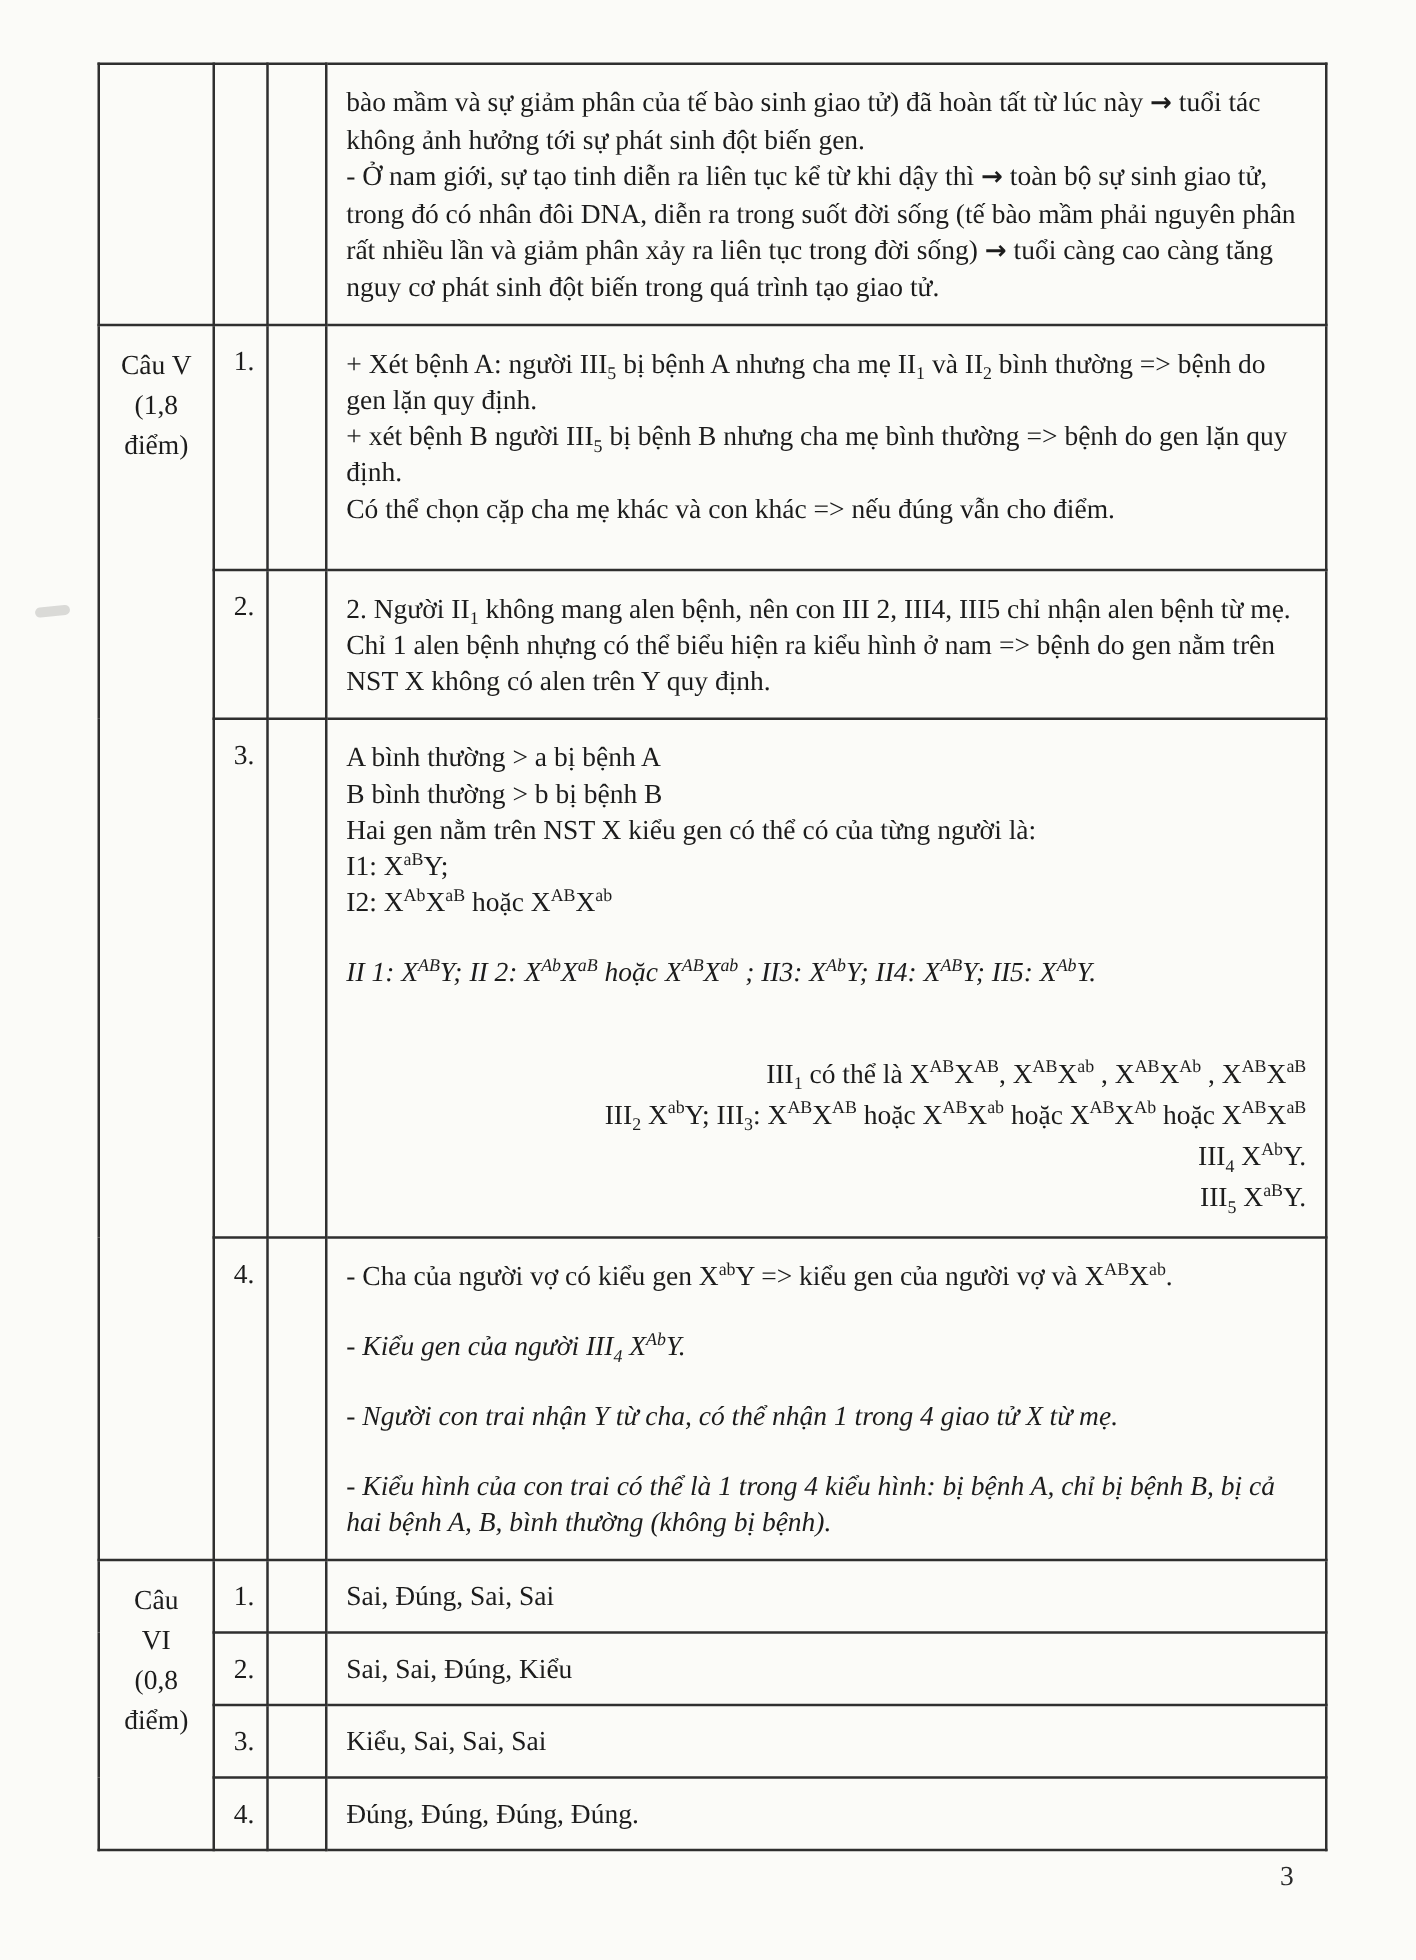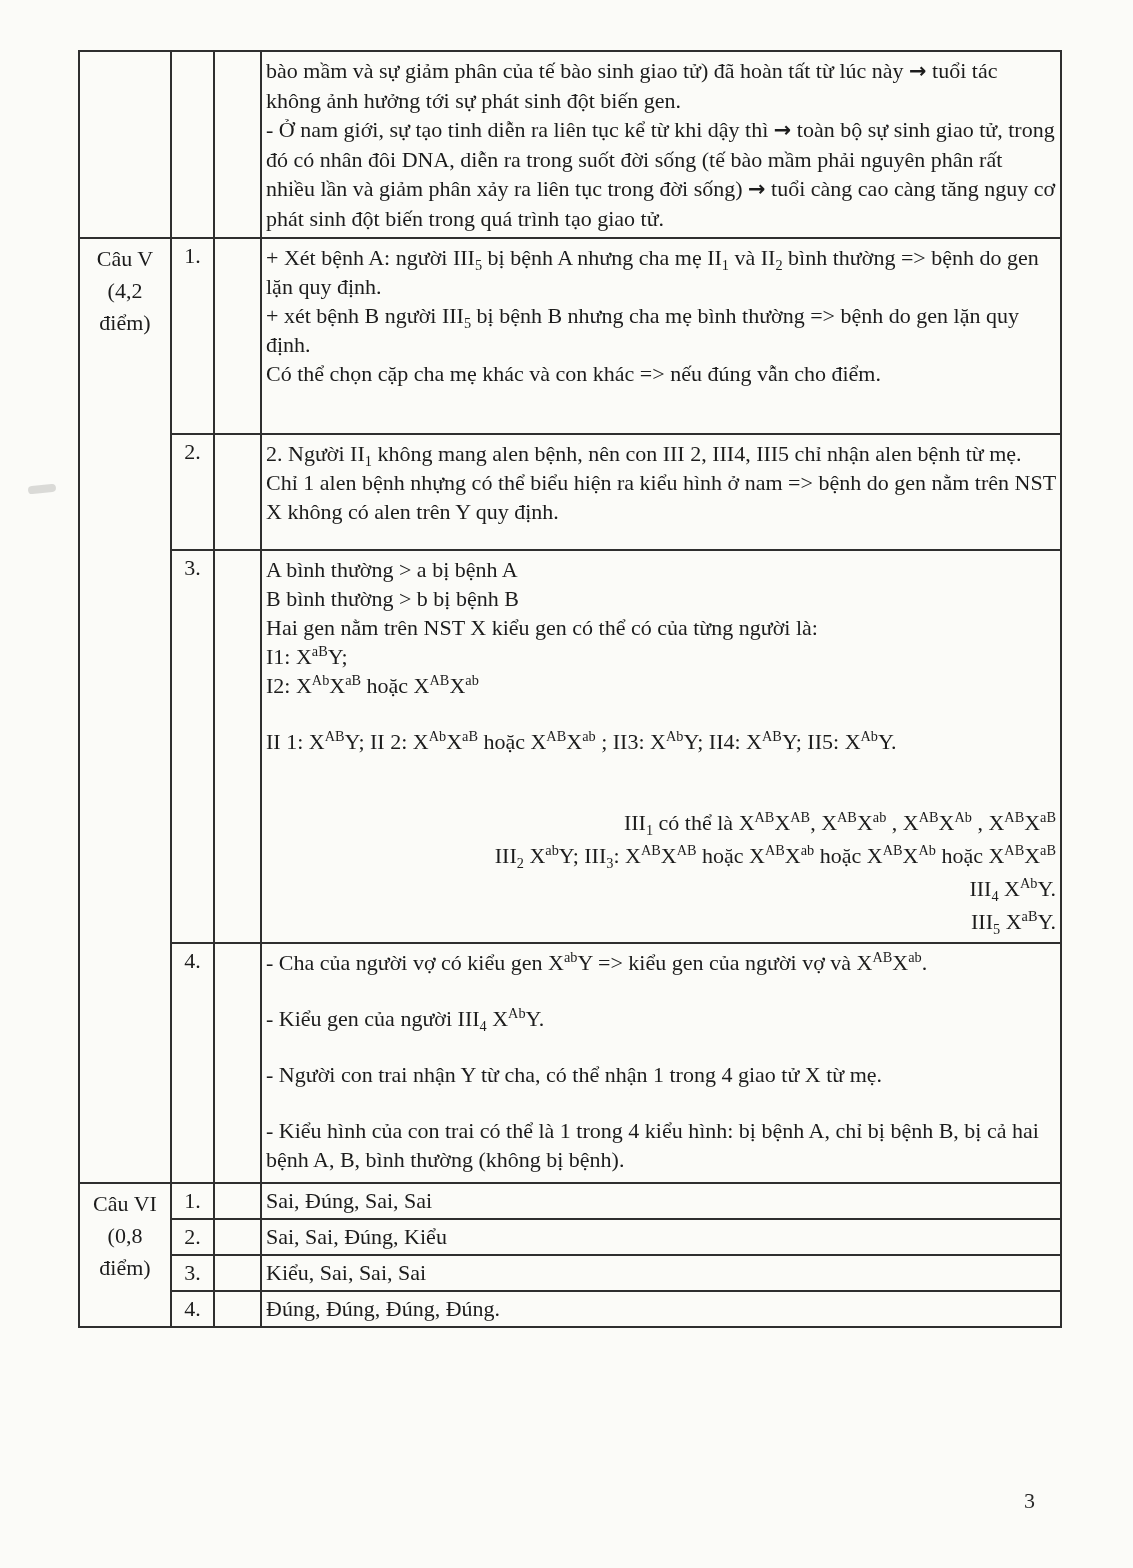--- a/index.html
+++ b/index.html
@@ -13,21 +13,21 @@
   }
   .answer-table{
     position:absolute;left:78px;top:50px;
     width:982px;
     border-collapse:collapse;
     table-layout:fixed;
   }
   .answer-table td{
     border:2px solid #2f2f2f;
     vertical-align:top;
-    padding:4px;
+    padding:15px;
     overflow:hidden;
   }
   
   tr.h-cont{height:176px;}
   tr.h-v1{height:196px;}
   tr.h-v2{height:116px;}
   tr.h-v3{height:388px;}
   tr.h-v4{height:240px;}
   tr.h-vi{height:23px;}
 
@@ -43,21 +43,21 @@
     line-height:26px;
     padding-top:3px;
   }
   .c-content{
     font-size:22px;
     line-height:29px;
     padding:2px 8px 2px 5px;
   }
   .c-content p{margin:0;}
   .it{}
-  .mt1{margin-top:27px !important;}
+  .mt1{margin-top:27px !important;font-style:italic;}
   .mt2{margin-top:50px !important;}
   .geno{line-height:33px !important;text-align:right;}
   sup{font-size:0.65em;line-height:0;vertical-align:super;}
   sub{font-size:0.65em;line-height:0;vertical-align:sub;}
   .arr{font-weight:bold;font-family:"DejaVu Sans", sans-serif;font-size:0.95em;}
   .vi-content{line-height:25px;padding-top:2px;}
   .page-num{
     position:absolute;
     left:1024px;top:1488px;
     font-size:22px;
@@ -95,21 +95,21 @@
         <td></td>
         <td class="c-content">
           <p>bào mầm và sự giảm phân của tế bào sinh giao tử) đã hoàn tất từ lúc này <span class="arr">→</span> tuổi tác không ảnh hưởng tới sự phát sinh đột biến gen.</p>
           <p>- Ở nam giới, sự tạo tinh diễn ra liên tục kể từ khi dậy thì <span class="arr">→</span> toàn bộ sự sinh giao tử, trong đó có nhân đôi DNA, diễn ra trong suốt đời sống (tế bào mầm phải nguyên phân rất nhiều lần và giảm phân xảy ra liên tục trong đời sống) <span class="arr">→</span> tuổi càng cao càng tăng nguy cơ phát sinh đột biến trong quá trình tạo giao tử.</p>
         </td>
       </tr>
 
       <tr class="h-v1">
         <td class="c-q" rowspan="4">
           <div>Câu V</div>
-          <div>(4,2</div>
+          <div>(1,8</div>
           <div>điểm)</div>
         </td>
         <td class="c-num">1.</td>
         <td></td>
         <td class="c-content">
           <p>+ Xét bệnh A: người III<sub>5</sub> bị bệnh A nhưng cha mẹ II<sub>1</sub> và II<sub>2</sub> bình thường =&gt; bệnh do gen lặn quy định.</p>
           <p>+ xét bệnh B người III<sub>5</sub> bị bệnh B nhưng cha mẹ bình thường =&gt; bệnh do gen lặn quy định.</p>
           <p class="it">Có thể chọn cặp cha mẹ khác và con khác =&gt; nếu đúng vẫn cho điểm.</p>
         </td>
       </tr>

